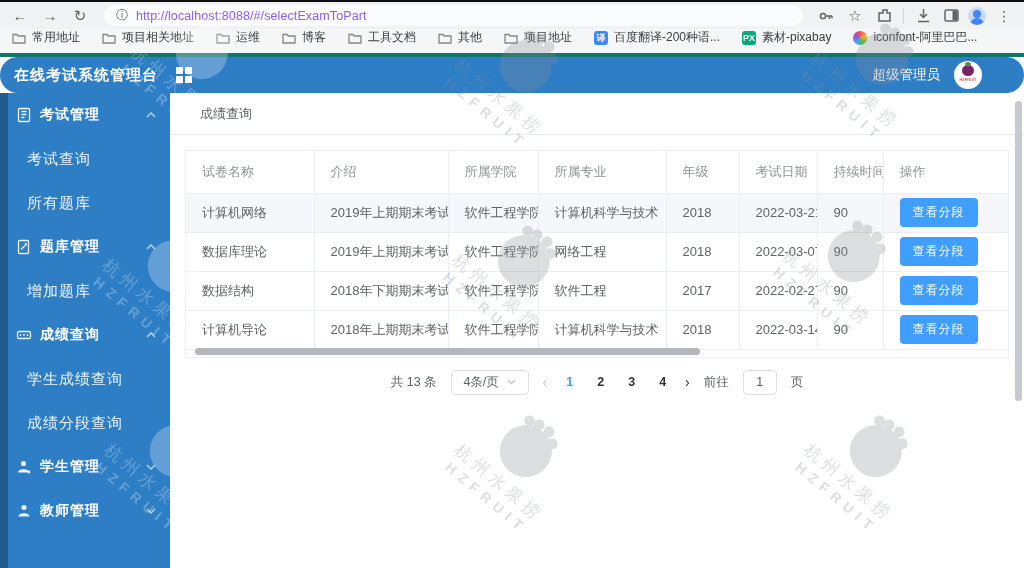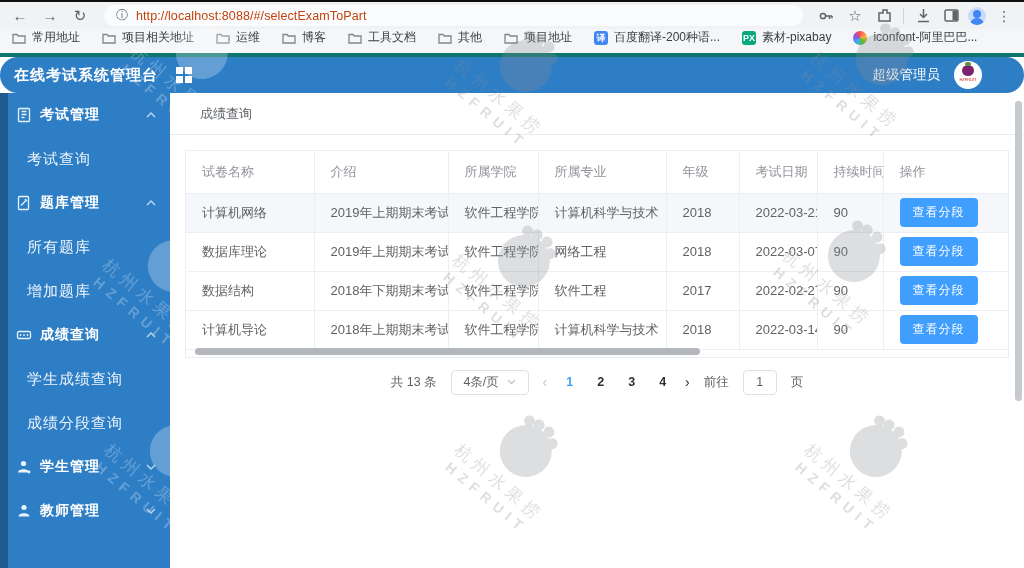--- a/index.html
+++ b/index.html
@@ -6,21 +6,21 @@
   html,body { width:1024px; height:568px; overflow:hidden; }
   body { font-family:"Liberation Sans", sans-serif; position:relative; background:#fff; }
 
   
   .toolbar { position:absolute; left:0; top:0; width:1024px; height:29px;
     background:#f0f2f4; border-top:2px solid #0e0e0e; display:flex; align-items:center; gap:6px; padding:0 8px; }
   .nav-ic { color:#5f6368; font-size:15px; width:24px; text-align:center; cursor:pointer; line-height:24px; }
   .url-pill { flex:1; height:21px; background:#fbfcfd; border-radius:11px; display:flex; align-items:center;
     gap:8px; padding:0 12px; margin:0 6px; }
   .url-pill .info { color:#5f6368; font-size:12px; }
-  .url-text { color:#c2410c; font-size:12.5px; letter-spacing:.1px; }
+  .url-text { color:#8b5cf6; font-size:12.5px; letter-spacing:.1px; }
   .tb-svg { display:inline-flex; width:22px; justify-content:center; align-items:center; cursor:pointer; }
   .tb-sep { width:1px; height:16px; background:#d0d3d7; margin:0 2px; }
   .profile-ic { width:18px; height:18px; border-radius:50%; background:#c7dbfa; position:relative; overflow:hidden; }
   .profile-ic::before { content:""; position:absolute; left:5px; top:3px; width:8px; height:8px; border-radius:50%; background:#4285f4; }
   .profile-ic::after { content:""; position:absolute; left:2px; top:11px; width:14px; height:9px; border-radius:7px 7px 0 0; background:#4285f4; }
   .dots { font-size:14px; color:#5f6368; }
 
   .bmbar { position:absolute; left:0; top:29px; width:1024px; height:28px; background:#f4f6f8;
     border-bottom:4px solid #0f766e; display:flex; align-items:flex-start; padding:0 12px; gap:22px;
     font-size:12px; color:#3c4043; }
@@ -219,36 +219,36 @@
     <span class="sb-chev">
         <svg width="10" height="6" viewBox="0 0 10 6" fill="none" stroke="#d7e6f4" stroke-width="1.4">
           <polyline points="1,5 5,1 9,5"></polyline>
         </svg>
       </span>
   </div>
   <div class="sb-row sb-sub">
     <span class="sb-label">考试查询</span>
   </div>
 
+  <div class="sb-row sb-sub">
+    <span class="sb-label">所有题库</span>
+  </div>
   <div class="sb-row sb-head">
     <span class="sb-icon">
       <svg width="16" height="16" viewBox="0 0 16 16" fill="none" stroke="#eaf2fa" stroke-width="1.3">
           <rect x="2.5" y="1.5" width="10" height="13" rx="1"></rect>
           <path d="M5 10.5 l5.5-5.5 M9 4 l2 2"></path>
         </svg>
     </span>
     <span class="sb-label">题库管理</span>
     <span class="sb-chev">
         <svg width="10" height="6" viewBox="0 0 10 6" fill="none" stroke="#d7e6f4" stroke-width="1.4">
           <polyline points="1,5 5,1 9,5"></polyline>
         </svg>
       </span>
-  </div>
-  <div class="sb-row sb-sub">
-    <span class="sb-label">所有题库</span>
   </div>
   <div class="sb-row sb-sub">
     <span class="sb-label">增加题库</span>
   </div>
 
   <div class="sb-row sb-head">
     <span class="sb-icon">
       <svg width="16" height="16" viewBox="0 0 16 16" fill="none" stroke="#eaf2fa" stroke-width="1.3">
           <rect x="1.5" y="4.5" width="13" height="7" rx="1.5"></rect>
           <path d="M4.5 7 v2 M8 7 v2 M11.5 7 v2"></path>

